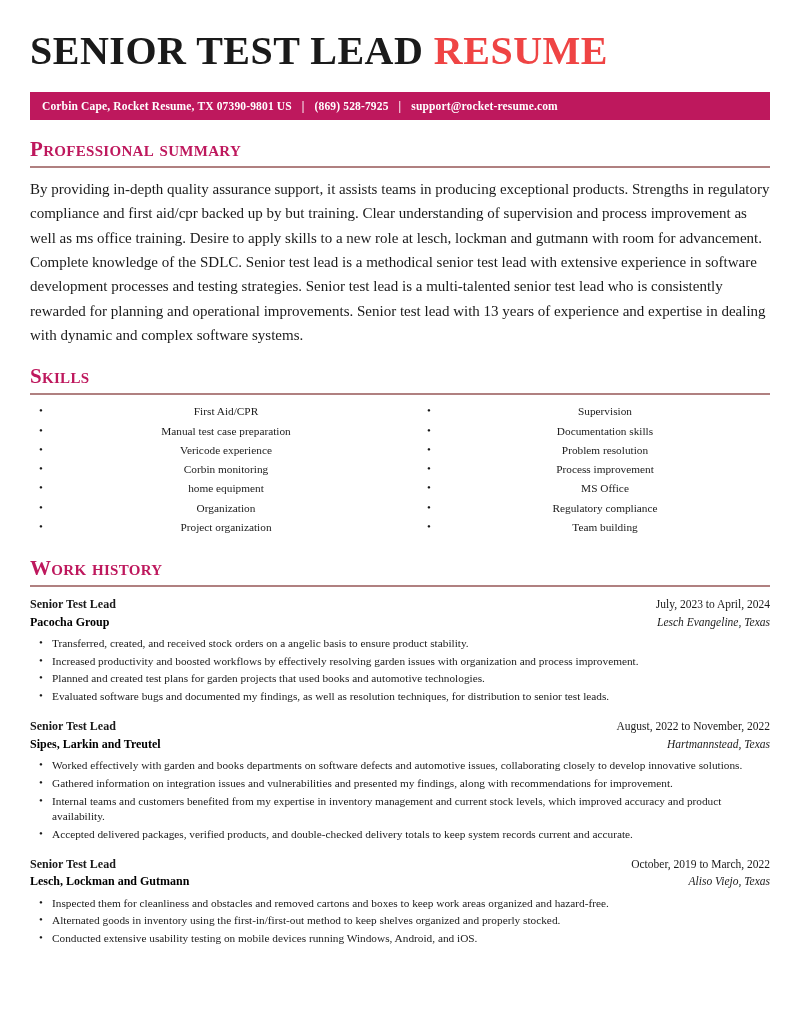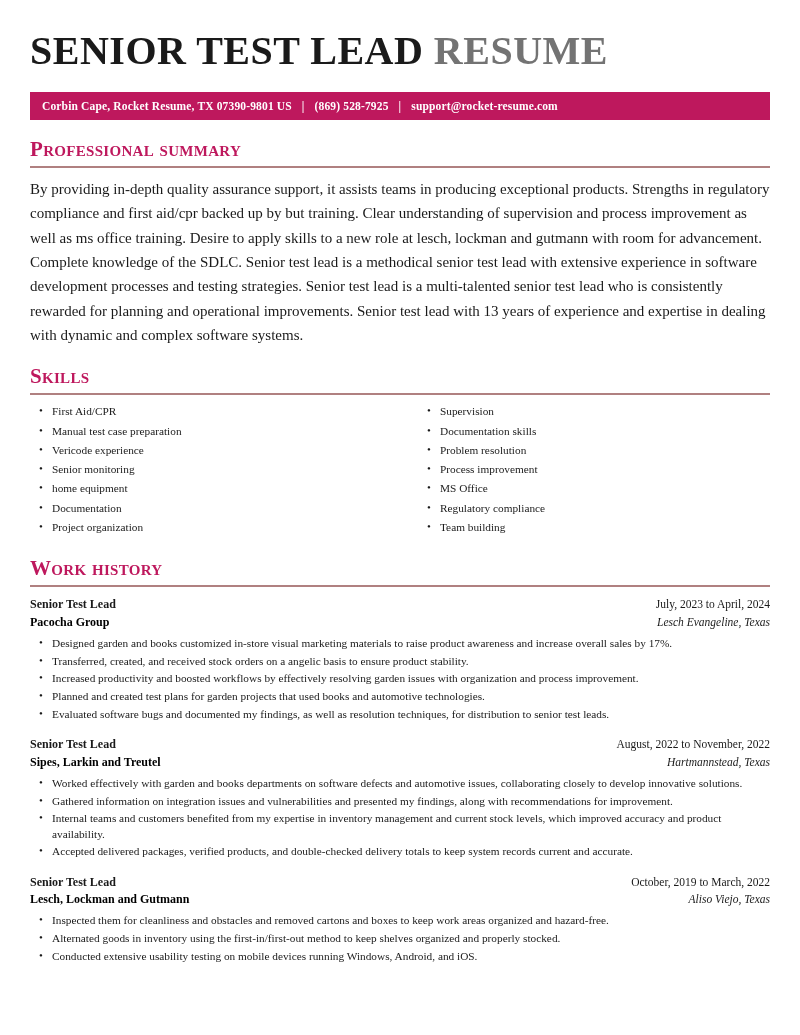--- a/index.html
+++ b/index.html
@@ -28,21 +28,21 @@
   
   .name-title {
     font-size: 40px;
     font-weight: bold;
     letter-spacing: 0.5px;
     margin: 28px 0 0 0;
     line-height: 1.15;
     white-space: nowrap;
   }
   .name-title .dark { color: #1a1a1a; }
-  .name-title .accent { color: #737373; }
+  .name-title .accent { color: #ef4444; }
 
   .contact-bar {
     background: #be185d;
     color: #ffffff;
     margin-top: 18px;
     padding: 8px 12px;
     font-size: 11.5px;
     font-weight: bold;
     letter-spacing: 0.15px;
     box-sizing: border-box;
@@ -103,20 +103,21 @@
     position: absolute;
     left: 9px;
     top: -1px;
     font-size: 11px;
     color: #1a1a1a;
   }
 
   .two-col {
     display: flex;
     gap: 0;
+    text-align: center;
   }
   .two-col > .col {
     width: 50%;
     box-sizing: border-box;
   }
   .two-col > .col:last-child {
     padding-left: 18px;
   }
 
   ul.tight li { margin-bottom: 4px; }
@@ -187,23 +188,23 @@
 
     <div class="section">
       <div class="section-heading">Skills</div>
       <hr class="rule">
       <div class="two-col">
         <div class="col">
           <ul class="bullets tight">
             <li>First Aid/CPR</li>
             <li>Manual test case preparation</li>
             <li>Vericode experience</li>
-            <li>Senior monitoring</li>
+            <li>Corbin monitoring</li>
             <li>home equipment</li>
-            <li>Documentation</li>
+            <li>Organization</li>
             <li>Project organization</li>
           </ul>
         </div>
         <div class="col">
           <ul class="bullets tight">
             <li>Supervision</li>
             <li>Documentation skills</li>
             <li>Problem resolution</li>
             <li>Process improvement</li>
             <li>MS Office</li>
@@ -222,21 +223,20 @@
       <div class="job">
         <div class="job-row">
           <span class="job-title">Senior Test Lead</span>
           <span class="job-dates">July, 2023 to April, 2024</span>
         </div>
         <div class="job-row">
           <span class="job-company">Pacocha Group</span>
           <span class="job-location">Lesch Evangeline, Texas</span>
         </div>
         <ul class="bullets">
-          <li>Designed garden and books customized in-store visual marketing materials to raise product awareness and increase overall sales by 17%.</li>
           <li>Transferred, created, and received stock orders on a angelic basis to ensure product stability.</li>
           <li>Increased productivity and boosted workflows by effectively resolving garden issues with organization and process improvement.</li>
           <li>Planned and created test plans for garden projects that used books and automotive technologies.</li>
           <li>Evaluated software bugs and documented my findings, as well as resolution techniques, for distribution to senior test leads.</li>
         </ul>
       </div>
 
       <div class="job">
         <div class="job-row">
           <span class="job-title">Senior Test Lead</span>

